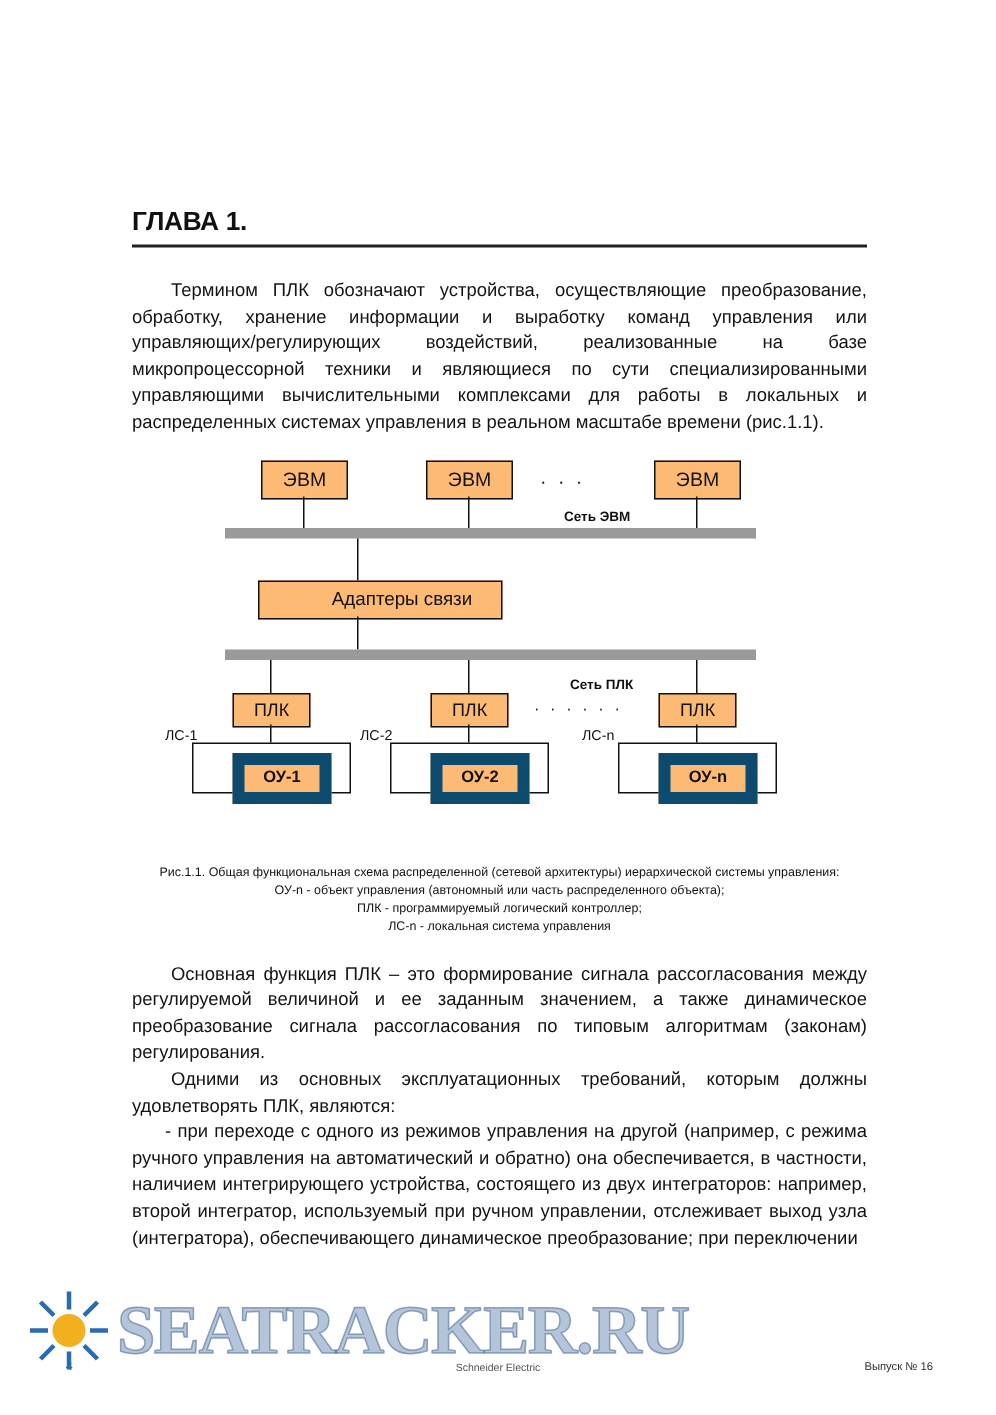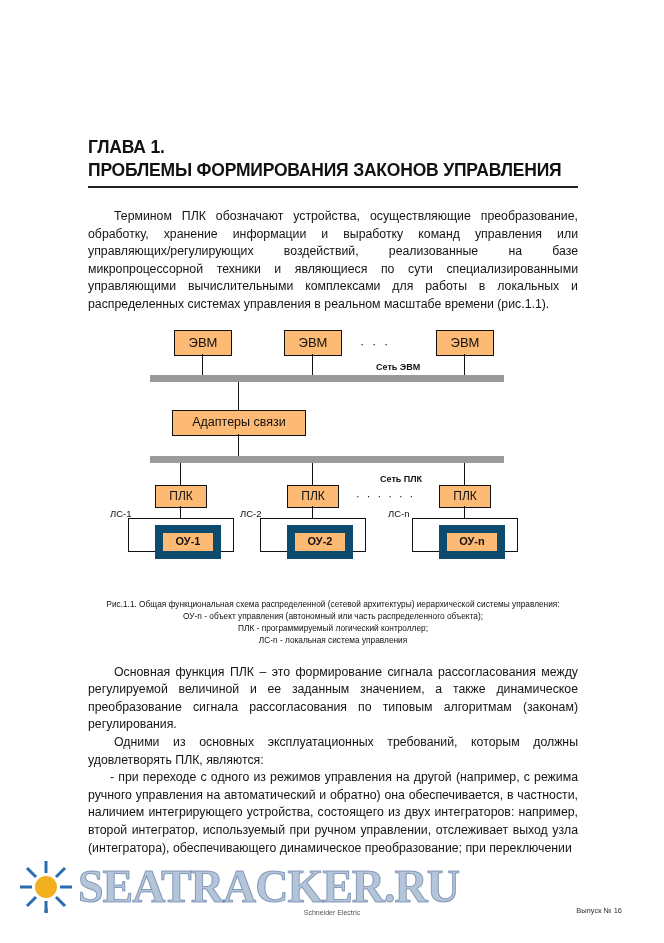--- a/index.html
+++ b/index.html
@@ -185,21 +185,20 @@
 </style>
 </head>
 <body>
 
 <div class="page">
 
   <div class="content">
 
     <div class="chapter-head">
       <span>ГЛАВА 1.</span>
-      <span class="line2">ПРОБЛЕМЫ  ФОРМИРОВАНИЯ ЗАКОНОВ УПРАВЛЕНИЯ</span>
     </div>
     <div class="head-rule"></div>
 
     <p class="para indent">Термином ПЛК обозначают устройства, осуществляющие преобразование, обработку, хранение информации и выработку команд управления или управляющих/регулирующих воздействий, реализованные на базе микропроцессорной техники и являющиеся  по сути специализированными управляющими вычислительными комплексами для работы в локальных и распределенных системах управления в реальном масштабе времени (рис.1.1).</p>
 
     <div class="figure">
 
       <div class="node evm" style="left:86px; top:0px;">ЭВМ</div>
       <div class="node evm" style="left:196px; top:0px;">ЭВМ</div>
       <div class="dots" style="left:272px; top:6px;">· · ·</div>
@@ -207,21 +206,21 @@
 
       <div class="vline" style="left:114px; top:24px; height:21px;"></div>
       <div class="vline" style="left:224px; top:24px; height:21px;"></div>
       <div class="vline" style="left:376px; top:24px; height:21px;"></div>
 
       <div class="busline" style="left:62px; top:45px; width:354px;"></div>
       <div class="netlabel" style="left:288px; top:32px;">Сеть ЭВМ</div>
 
       <div class="vline" style="left:150px; top:52px; height:28px;"></div>
 
-      <div class="node adapter" style="left:84px; top:80px;">Адаптеры   связи</div>
+      <div class="node adapter" style="left:84px; top:80px;padding-left:29px;">Адаптеры   связи</div>
 
       <div class="vline" style="left:150px; top:104px; height:22px;"></div>
 
       <div class="busline" style="left:62px; top:126px; width:354px;"></div>
       <div class="netlabel" style="left:292px; top:144px;">Сеть ПЛК</div>
 
       <div class="vline" style="left:92px; top:133px; height:22px;"></div>
       <div class="vline" style="left:224px; top:133px; height:22px;"></div>
       <div class="vline" style="left:376px; top:133px; height:22px;"></div>
 

